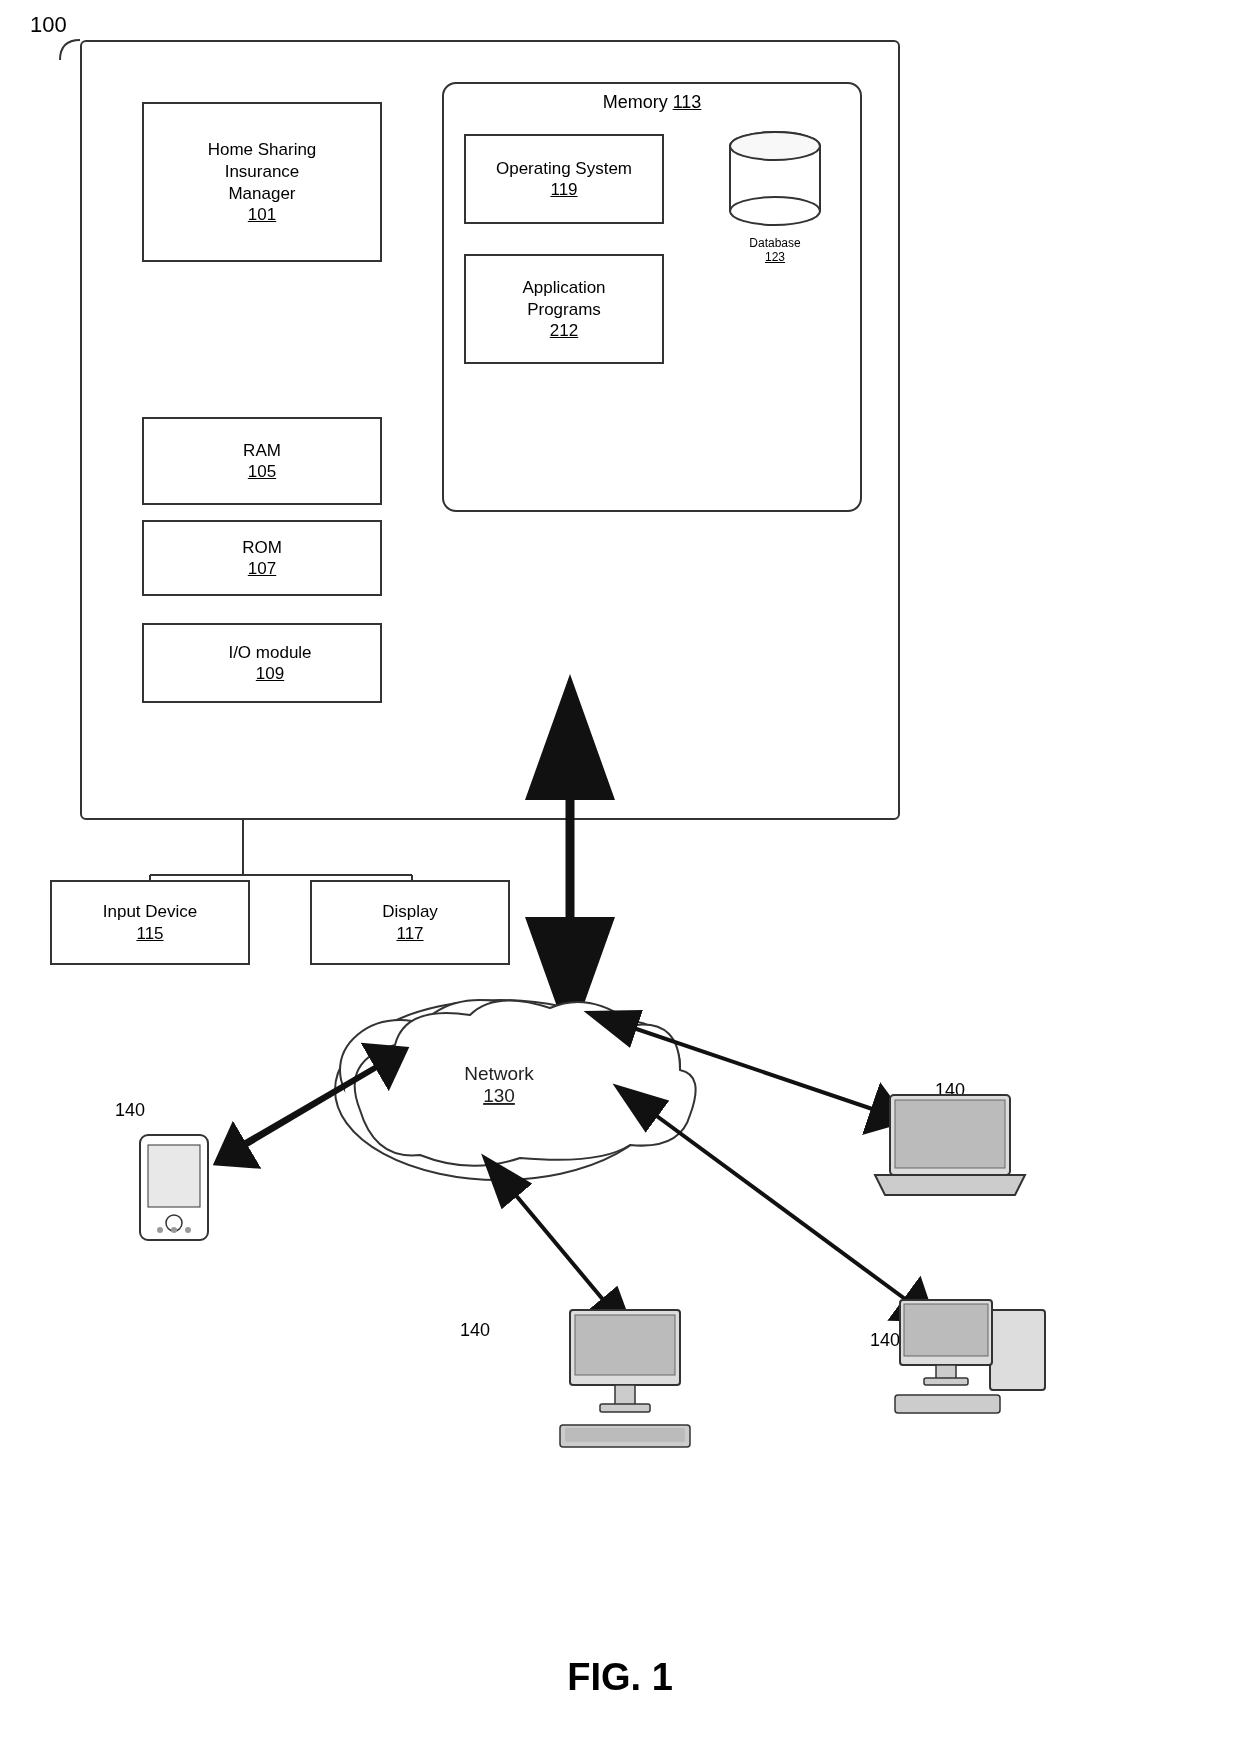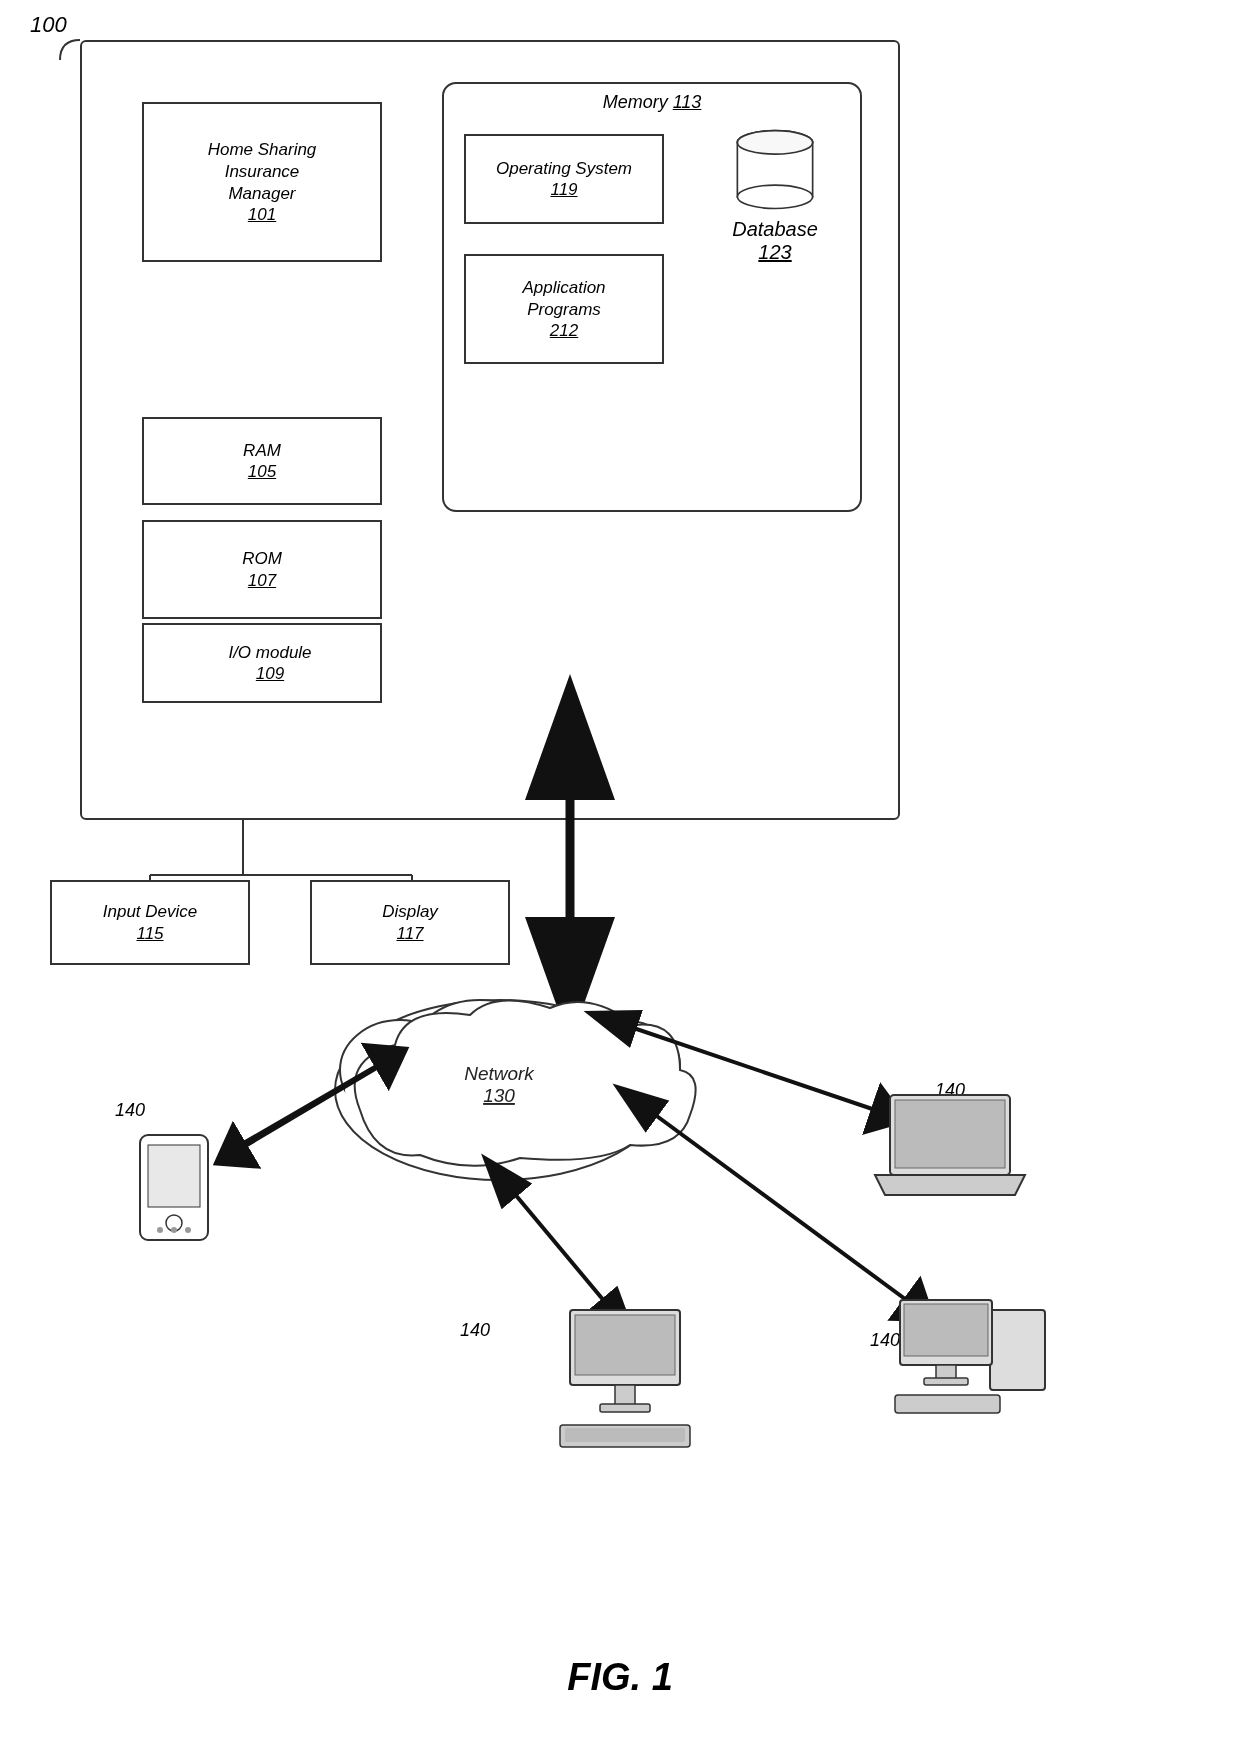--- a/index.html
+++ b/index.html
@@ -9,21 +9,20 @@
       width: 1240px;
       min-height: 1739px;
       position: relative;
       overflow: hidden;
     }
     .diagram-container {
       position: relative;
       width: 1240px;
       height: 1739px;
       background: #fff;
-      font-style: italic;
     }
     .label-100 {
       position: absolute;
       top: 12px;
       left: 30px;
       font-size: 22px;
       font-weight: normal;
     }
     
     .outer-box {
@@ -73,21 +72,21 @@
       top: 375px;
       left: 60px;
       width: 240px;
       height: 88px;
     }
     
     .box-rom {
       top: 478px;
       left: 60px;
       width: 240px;
-      height: 99px;
+      height: 76px;
     }
     
     .box-io {
       top: 581px;
       left: 60px;
       width: 240px;
       height: 80px;
       padding-left: 16px;
     }
     
@@ -126,21 +125,21 @@
       display: flex;
       flex-direction: column;
       align-items: center;
       justify-content: flex-end;
     }
     .cylinder-svg {
       width: 110px;
       height: 110px;
     }
     .cylinder-label {
-      font-size: 20px;
+      font-size: 12px;
       text-align: center;
       margin-top: 2px;
     }
     
     .box-app {
       top: 170px;
       left: 20px;
       width: 200px;
       height: 110px;
     }

